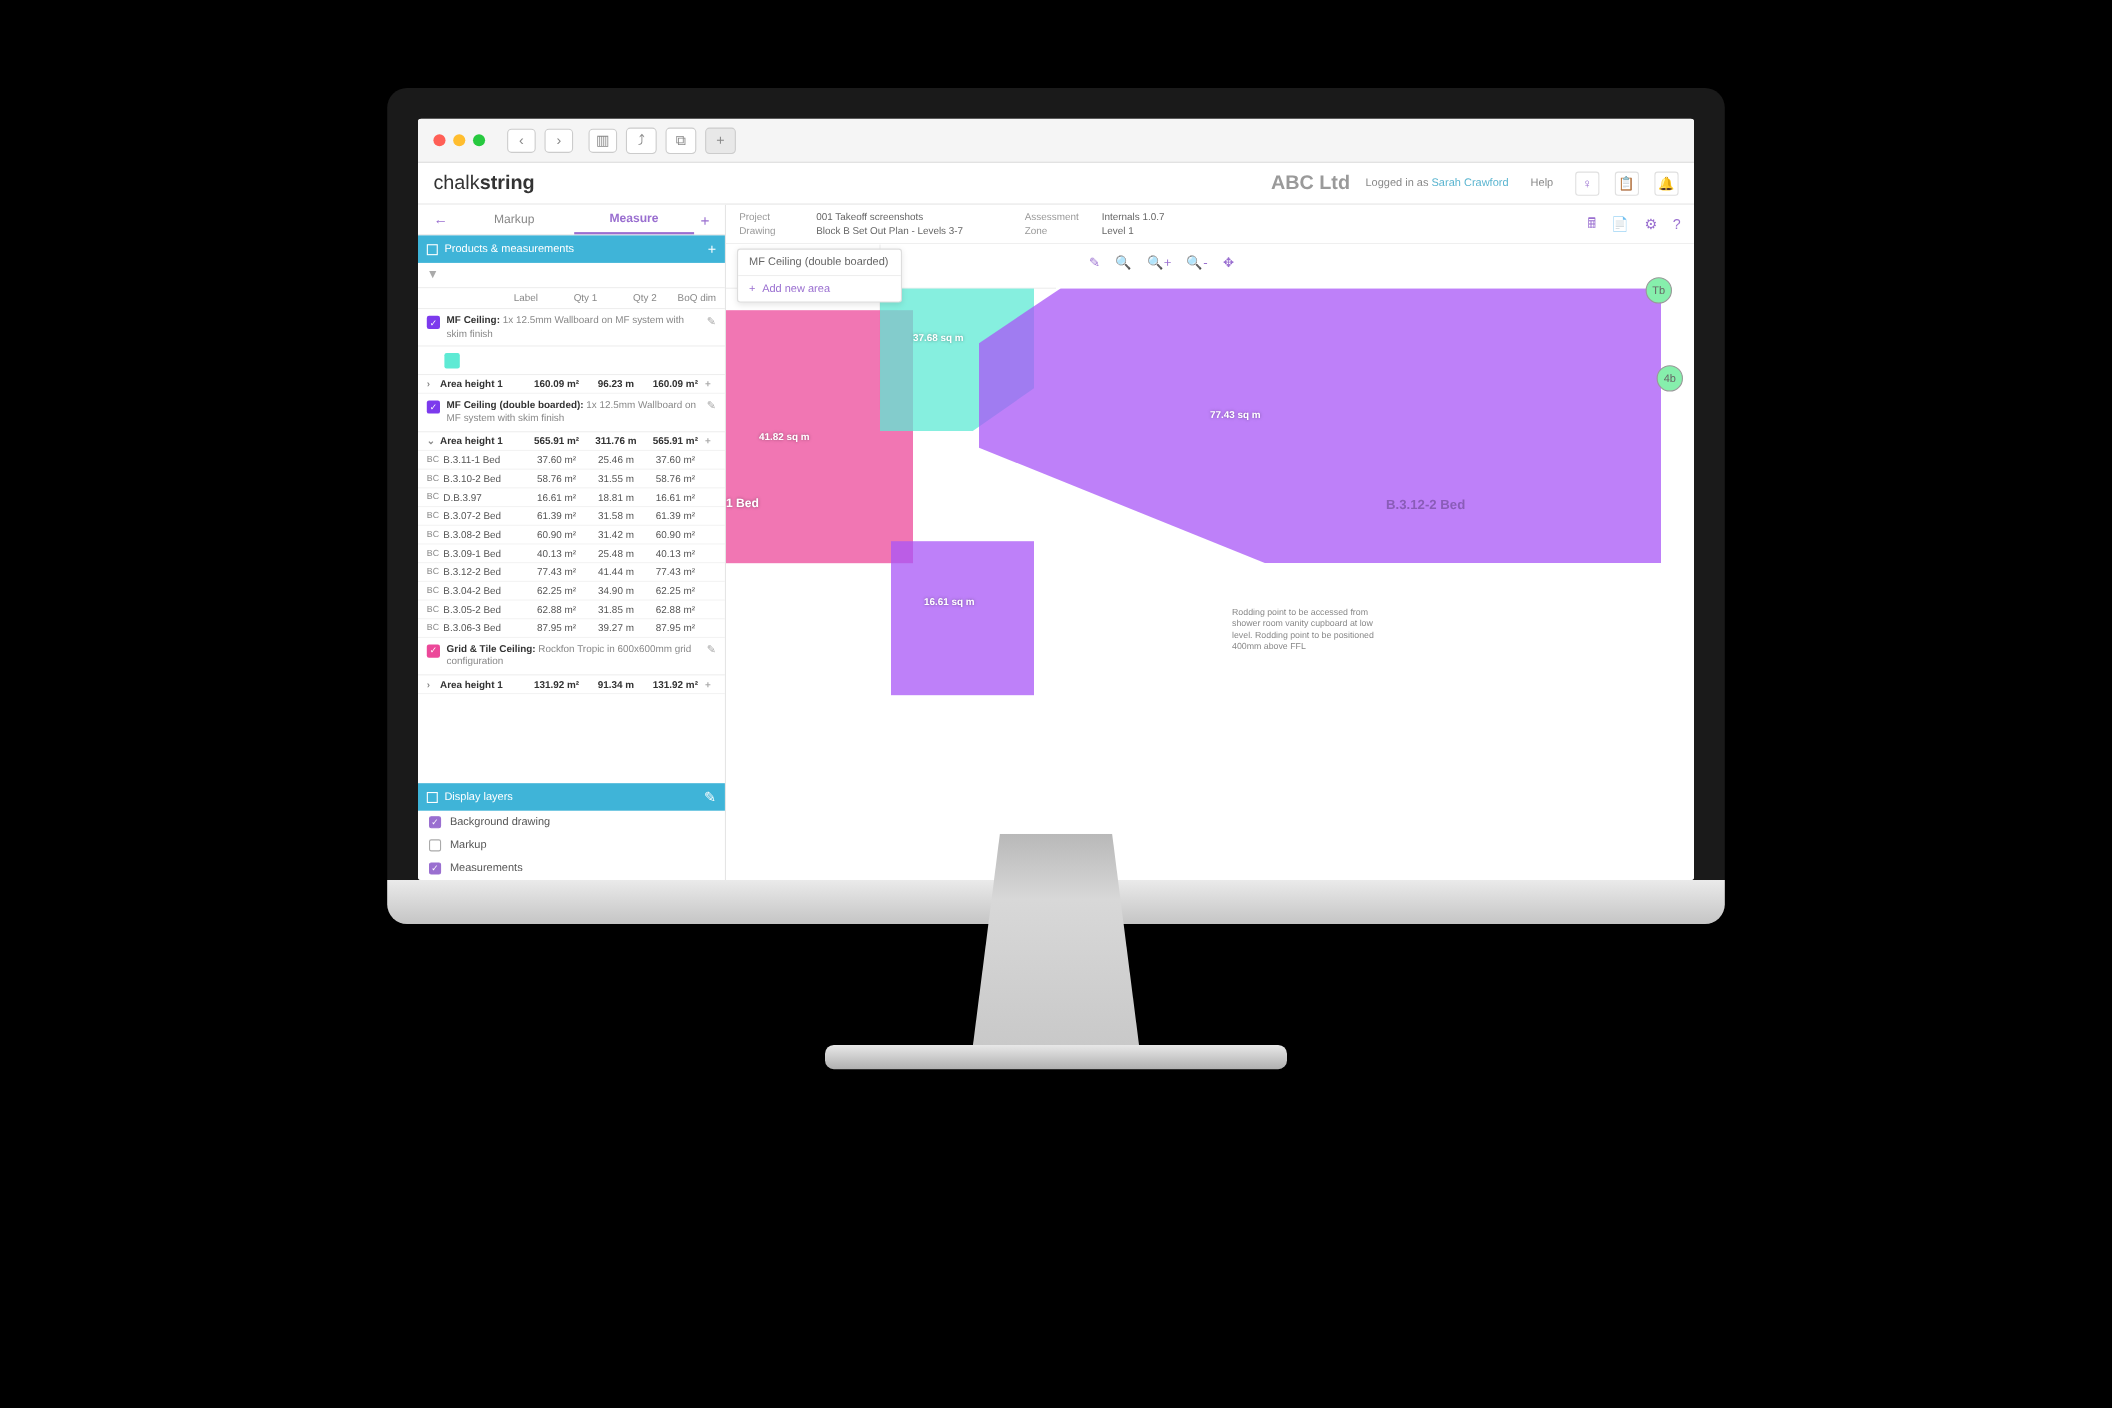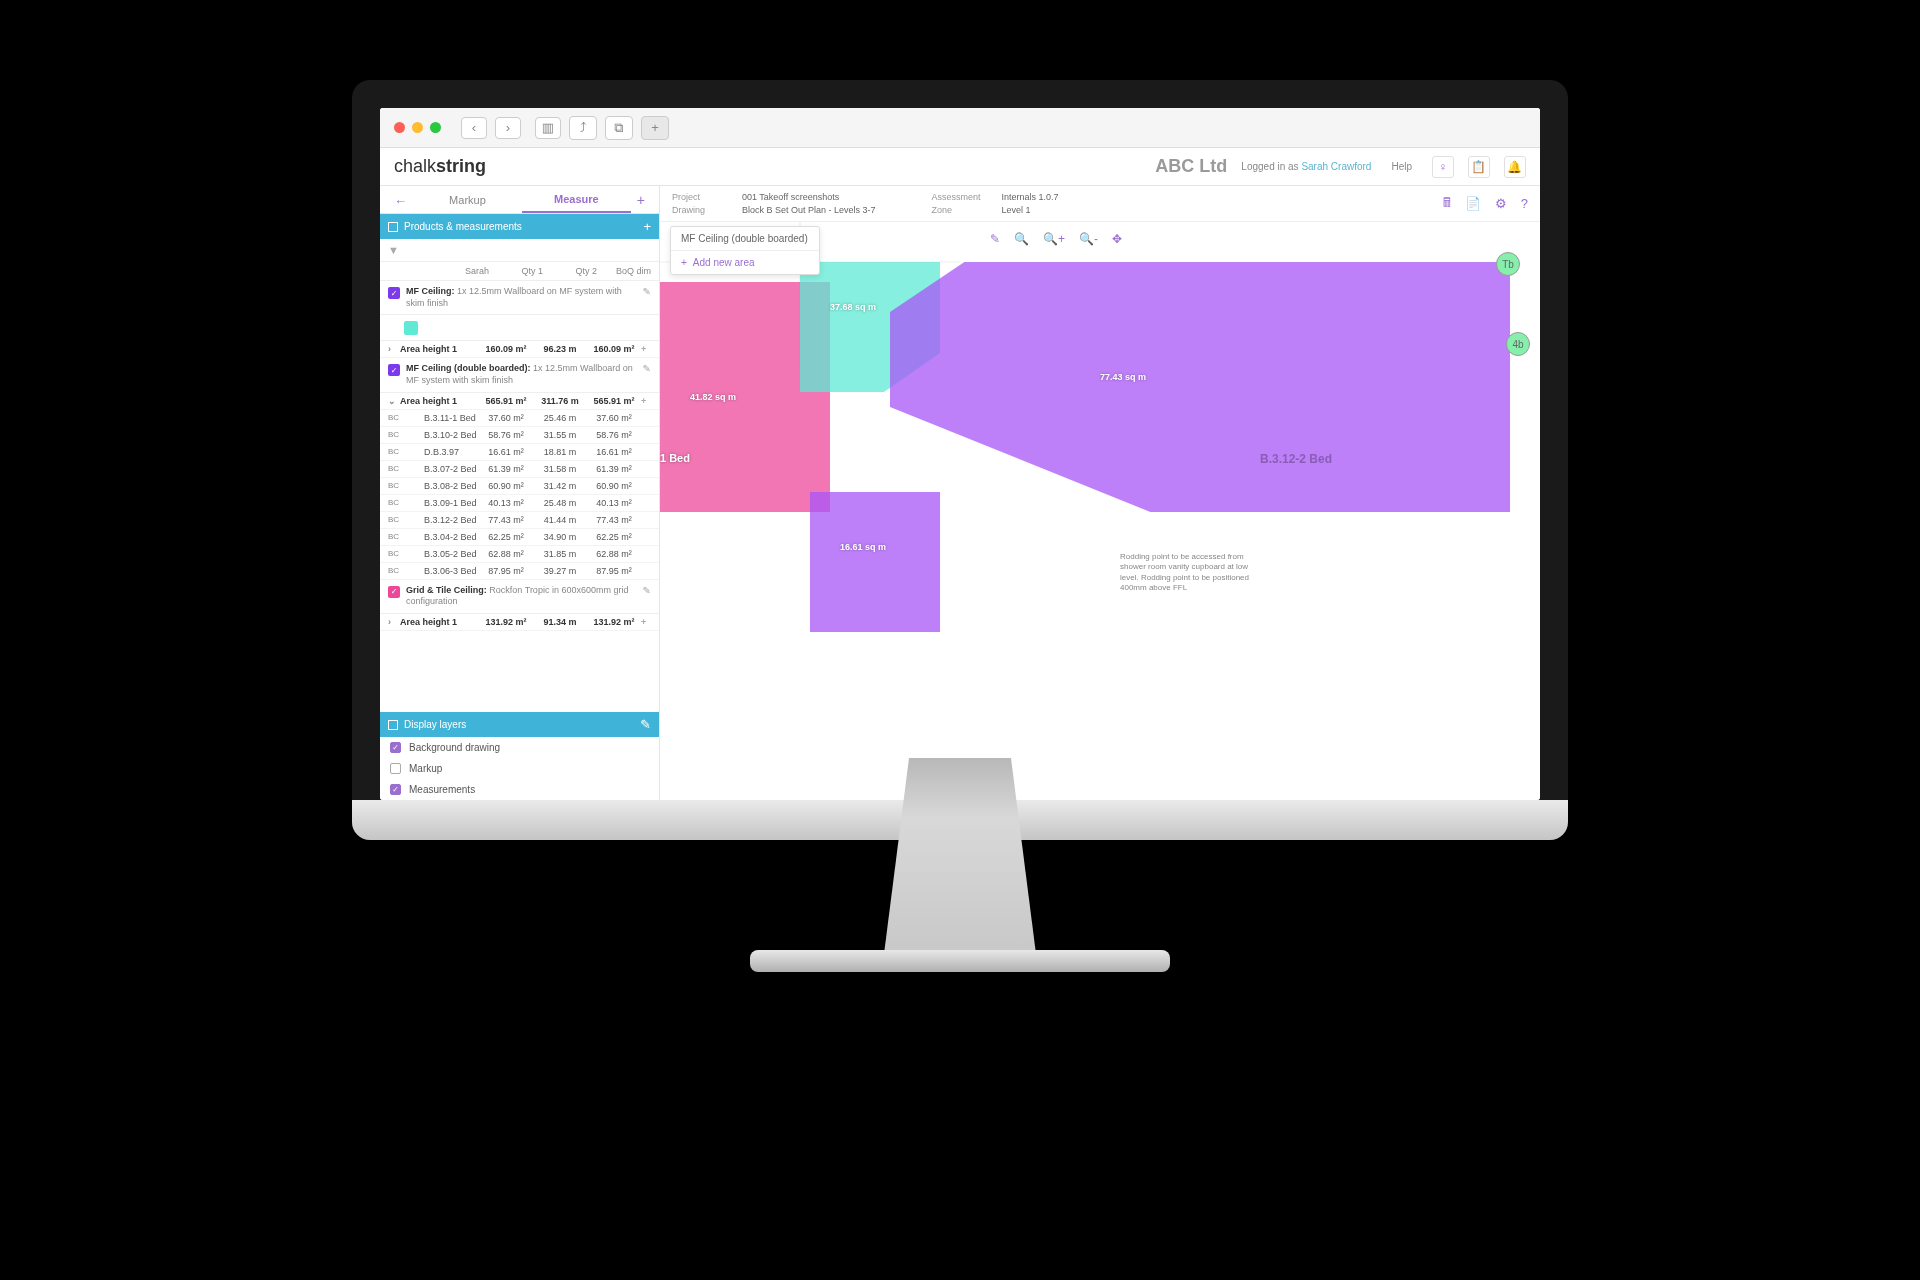--- a/index.html
+++ b/index.html
@@ -43,21 +43,21 @@
 .product-row{padding:5px 8px;border-bottom:1px solid #eee;display:flex;align-items:flex-start;gap:6px}
 .swatch{width:12px;height:12px;border-radius:2px;flex-shrink:0;margin-top:1px;display:flex;align-items:center;justify-content:center;color:#fff;font-size:8px}
 .product-row .txt{flex:1;font-size:9px;color:#888;line-height:1.3}
 .product-row .txt b{color:#333;font-weight:600}
 .product-row .edit{color:#aaa;font-size:10px}
 .area-row{display:flex;padding:3px 8px;font-size:9px;color:#555;align-items:center;border-bottom:1px solid #f3f3f3}
 .area-row .chev{width:12px;color:#888}
 .area-row .lbl{flex:1}
 .area-row .v{width:54px;text-align:center}
 .area-row.hdr{font-weight:700;color:#333}
-.area-row .tag{width:36px;font-size:8px;color:#888}
+.area-row .tag{width:15px;font-size:8px;color:#888}
 .layers{margin-top:auto}
 .layer-item{padding:5px 10px;display:flex;align-items:center;gap:8px;font-size:10px;color:#555}
 .chk{width:11px;height:11px;border:1px solid #aaa;border-radius:2px;display:flex;align-items:center;justify-content:center;font-size:8px}
 .chk.on{background:#9a6fd0;border-color:#9a6fd0;color:#fff}
 .main{flex:1;display:flex;flex-direction:column}
 .info-bar{padding:6px 12px;border-bottom:1px solid #eee;display:flex;font-size:9px;color:#666;gap:56px}
 .info-bar .grp{display:flex;flex-direction:column;gap:3px}
 .info-bar .grp div span:first-child{color:#999;display:inline-block;width:70px}
 .info-icons{margin-left:auto;display:flex;gap:14px;align-items:center;color:#9a6fd0;font-size:13px}
 .canvas{flex:1;position:relative;background:#fff;overflow:hidden}
@@ -116,21 +116,21 @@
           <div class="tab active">Measure</div>
           <span class="tab-add">+</span>
         </div>
         <div class="section-hdr">
           <span class="sq"></span>
           <span>Products &amp; measurements</span>
           <span class="plus">+</span>
         </div>
         <div class="filter-row">▼</div>
         <div class="col-hdr">
-          <span>Sarah</span>
+          <span>Label</span>
             <span>Qty 1</span>
             <span>Qty 2</span>
             <span>BoQ dim</span>
         </div>
 
         <div class="product-row">
           <div class="swatch" style="background:#7c3aed">✓</div>
           <div class="txt"><b>MF Ceiling:</b> <span>1x 12.5mm Wallboard on MF system with skim finish</span></div>
           <span class="edit">✎</span>
         </div>

